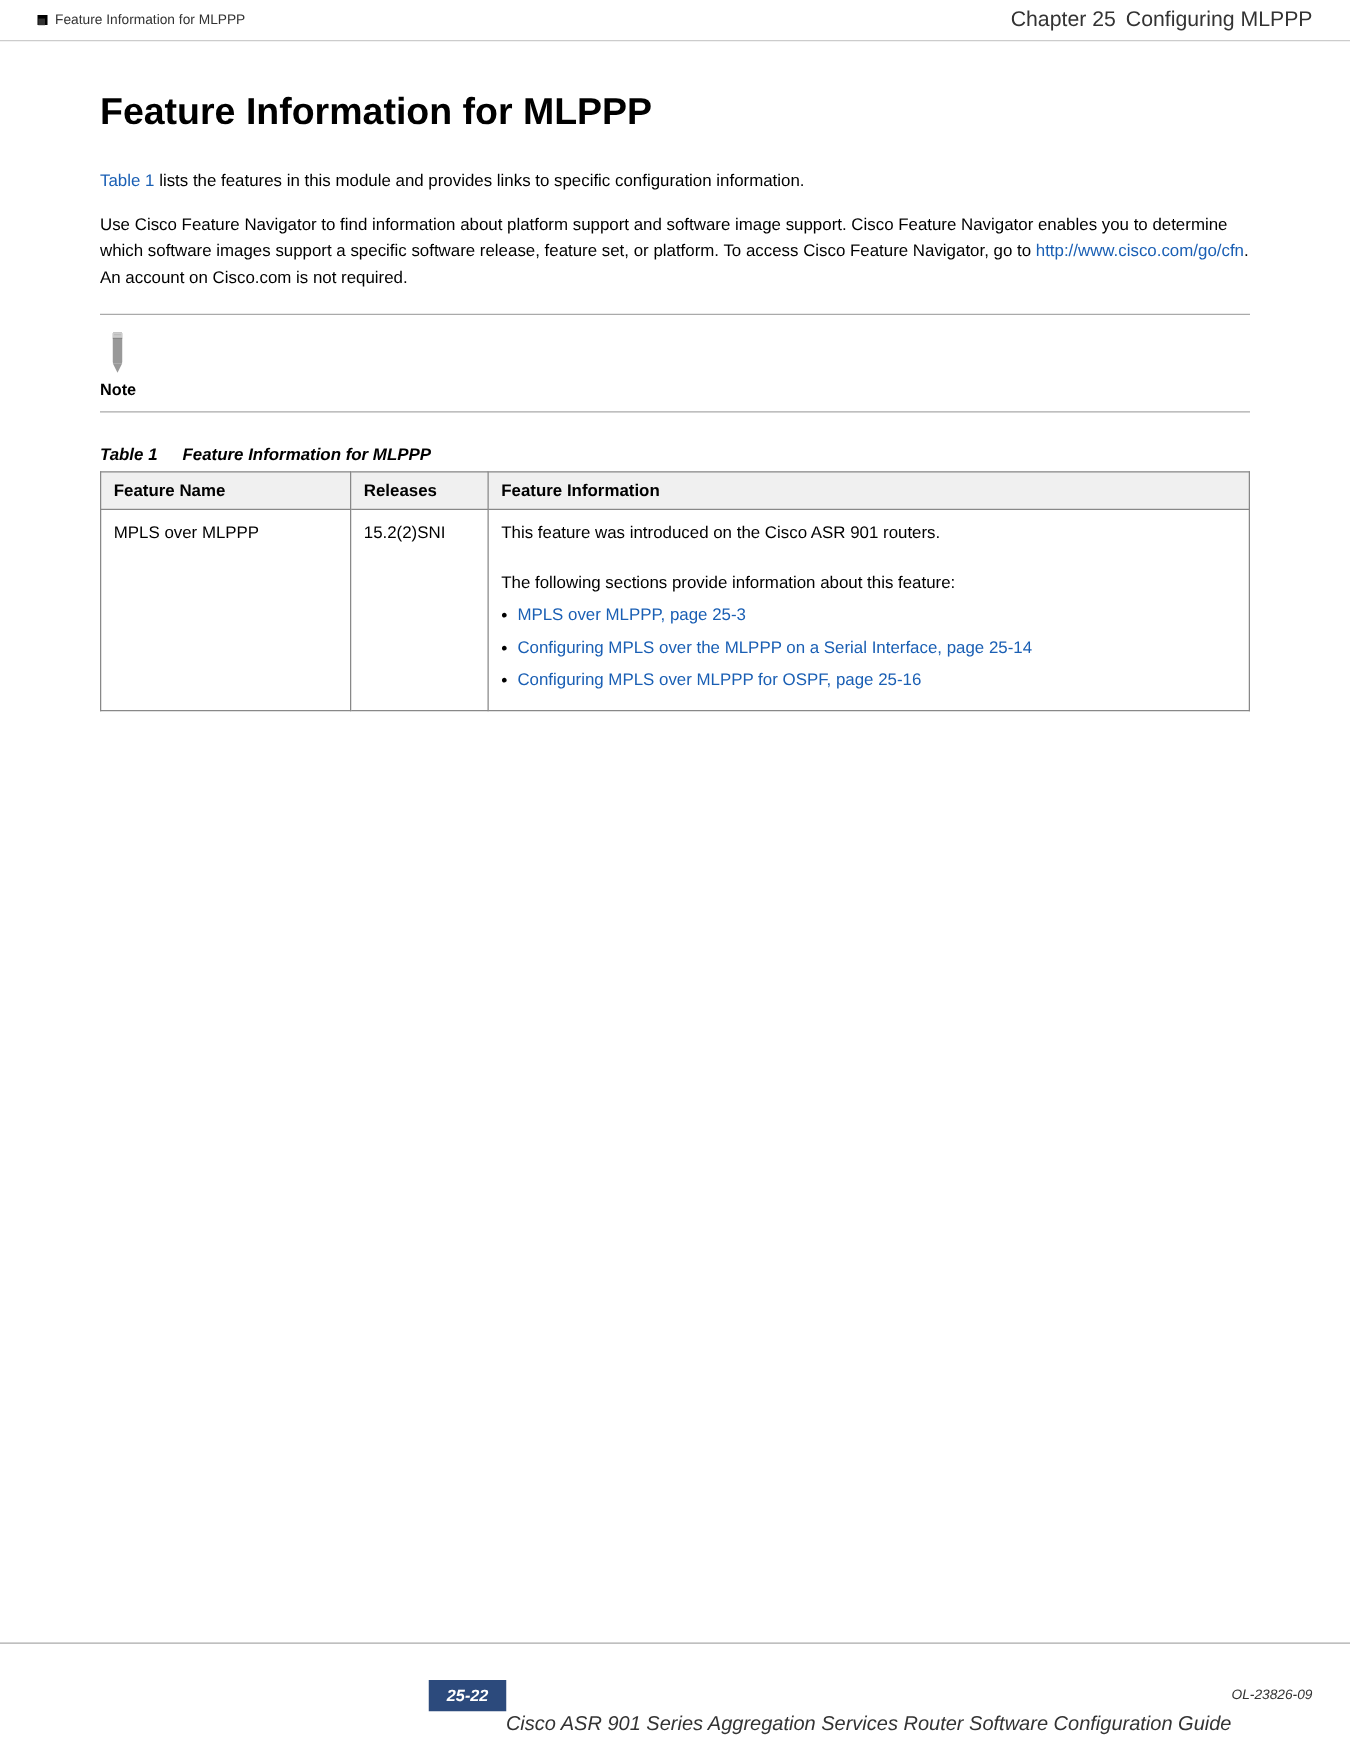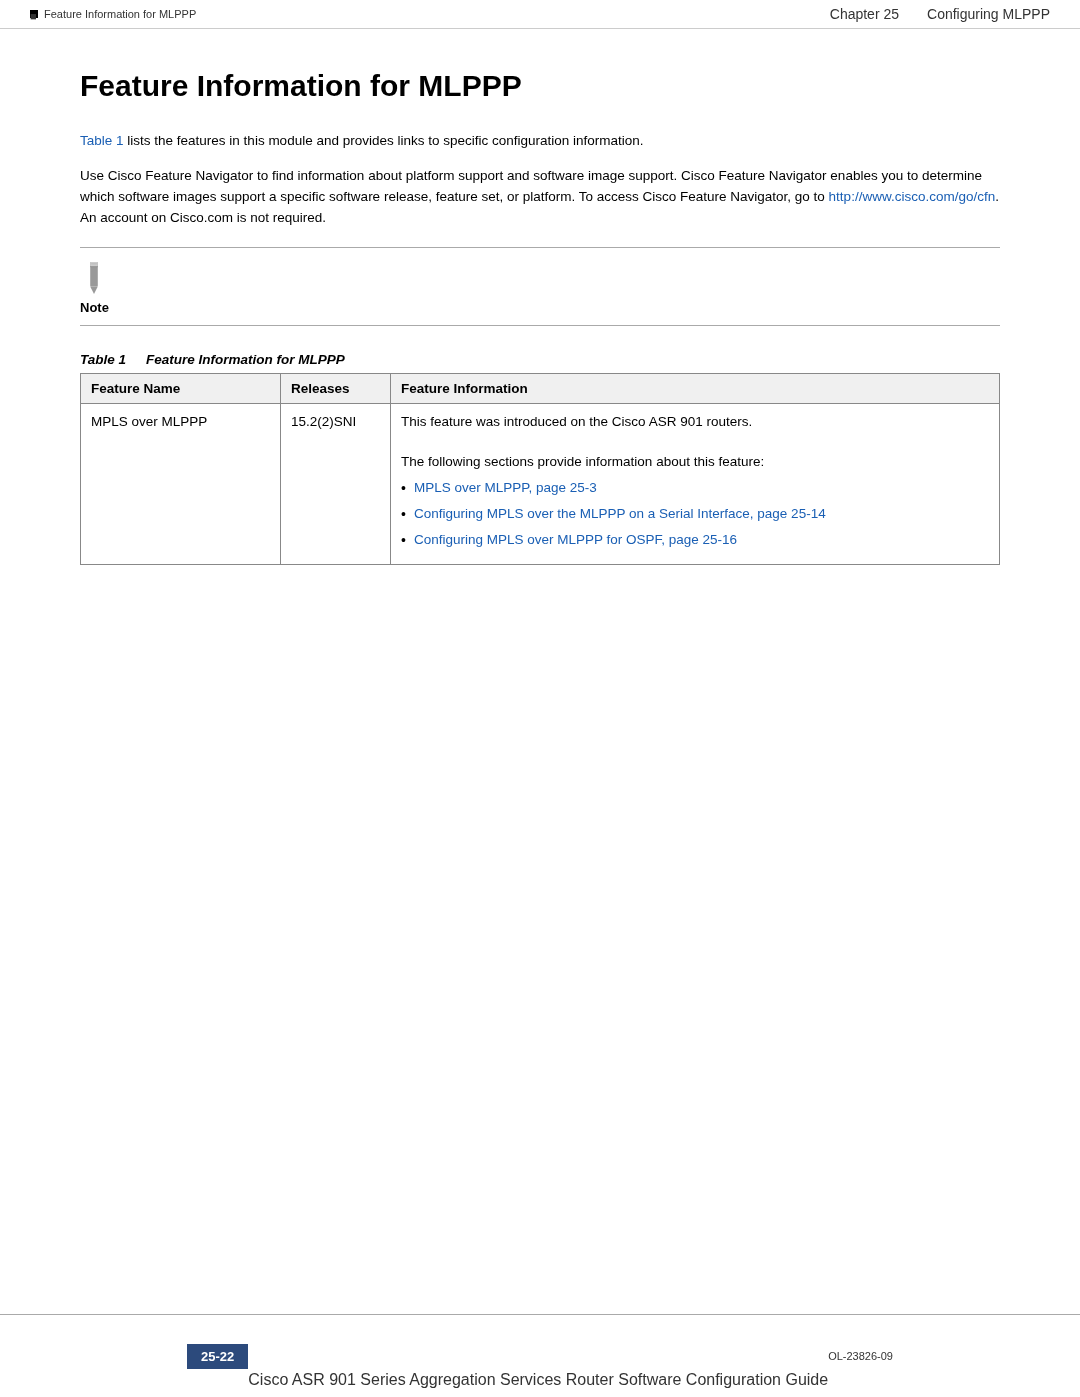--- a/index.html
+++ b/index.html
@@ -46,22 +46,22 @@
 
     .header-bullet {
       width: 8px;
       height: 8px;
       background: #000000;
       display: inline-block;
     }
 
     .header-right {
       display: flex;
-      gap: 28px;
-      font-size: 14px;
+      gap: 8px;
+      font-size: 17px;
     }
 
     
     .main-content {
       flex: 1;
       padding: 40px 80px 40px 80px;
     }
 
     
     .page-title {
@@ -200,26 +200,27 @@
     .bullet-list li::before {
       content: "•";
       flex-shrink: 0;
       font-size: 14px;
       line-height: 1.5;
     }
 
     
     .footer {
       display: flex;
-      justify-content: center;
+      justify-content: flex-end;
       align-items: center;
       padding: 8px 30px;
       border-top: 1px solid #aaaaaa;
       margin-top: auto;
       background: #ffffff;
+      font-style: italic;
     }
 
     .footer-page-box {
       background: #2c4a7c;
       color: #ffffff;
       font-size: 13px;
       font-weight: bold;
       padding: 5px 14px;
     }
 

